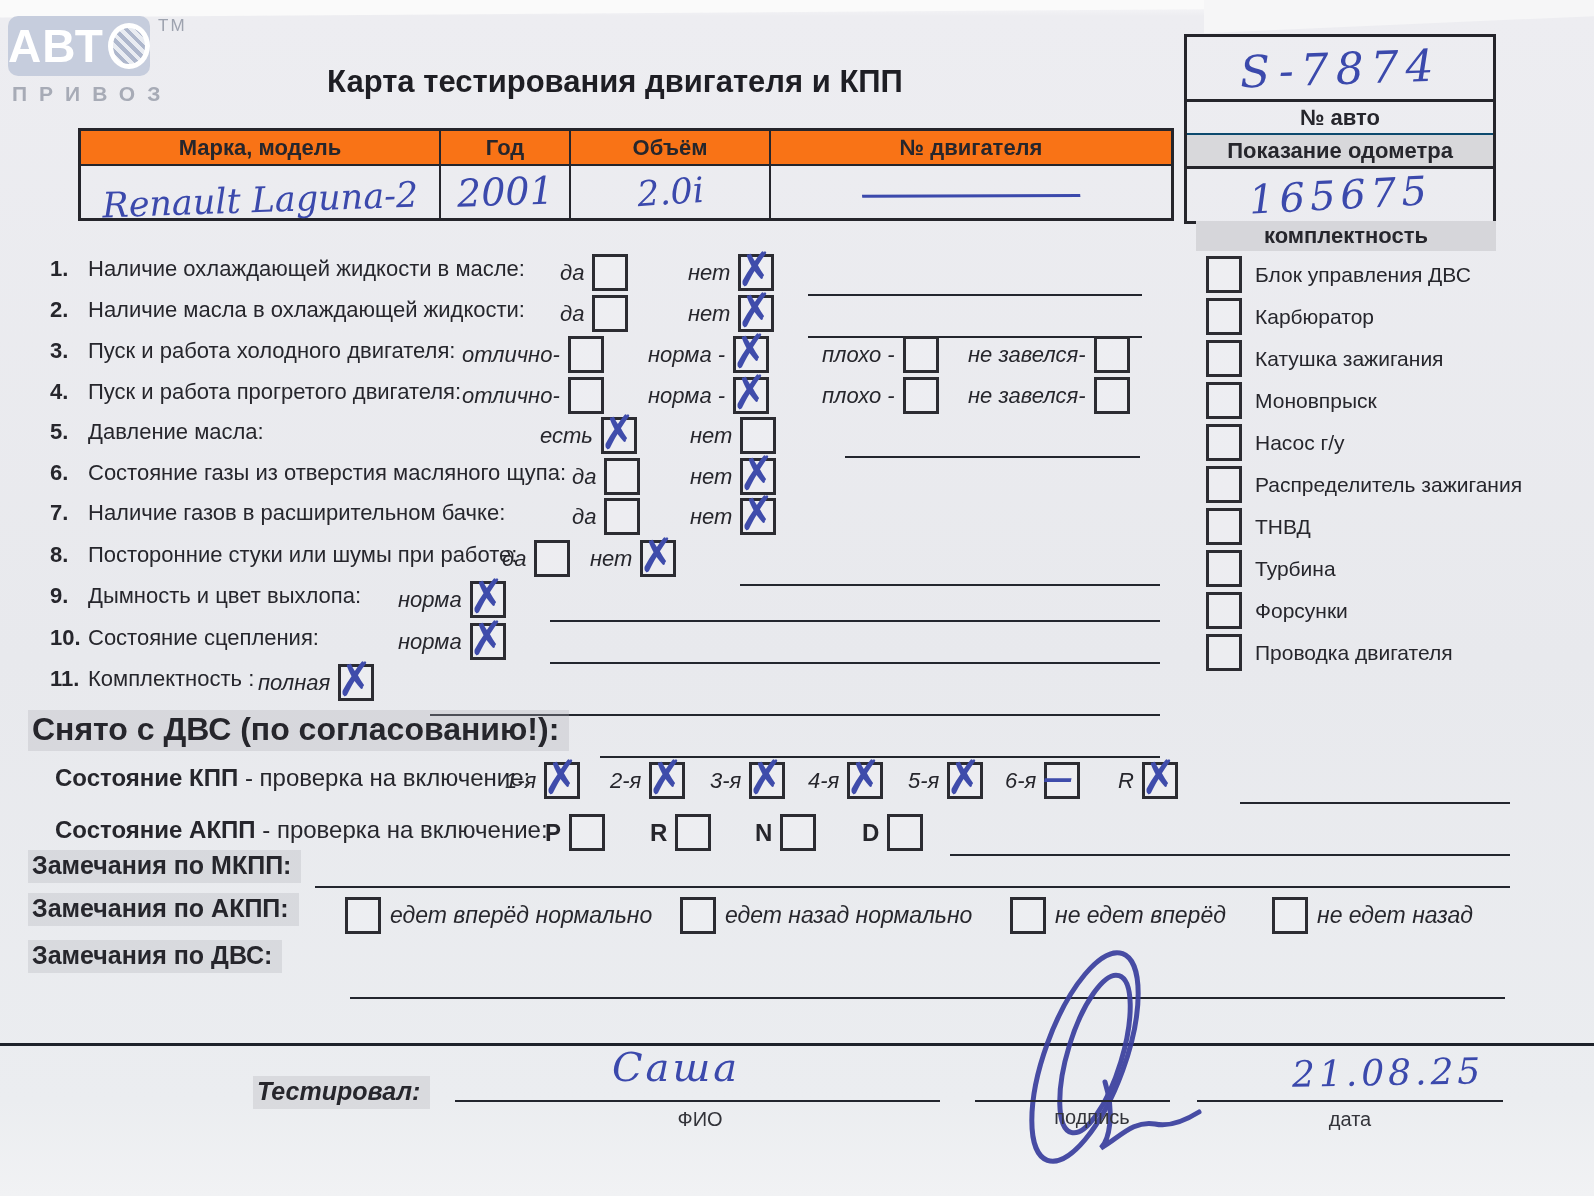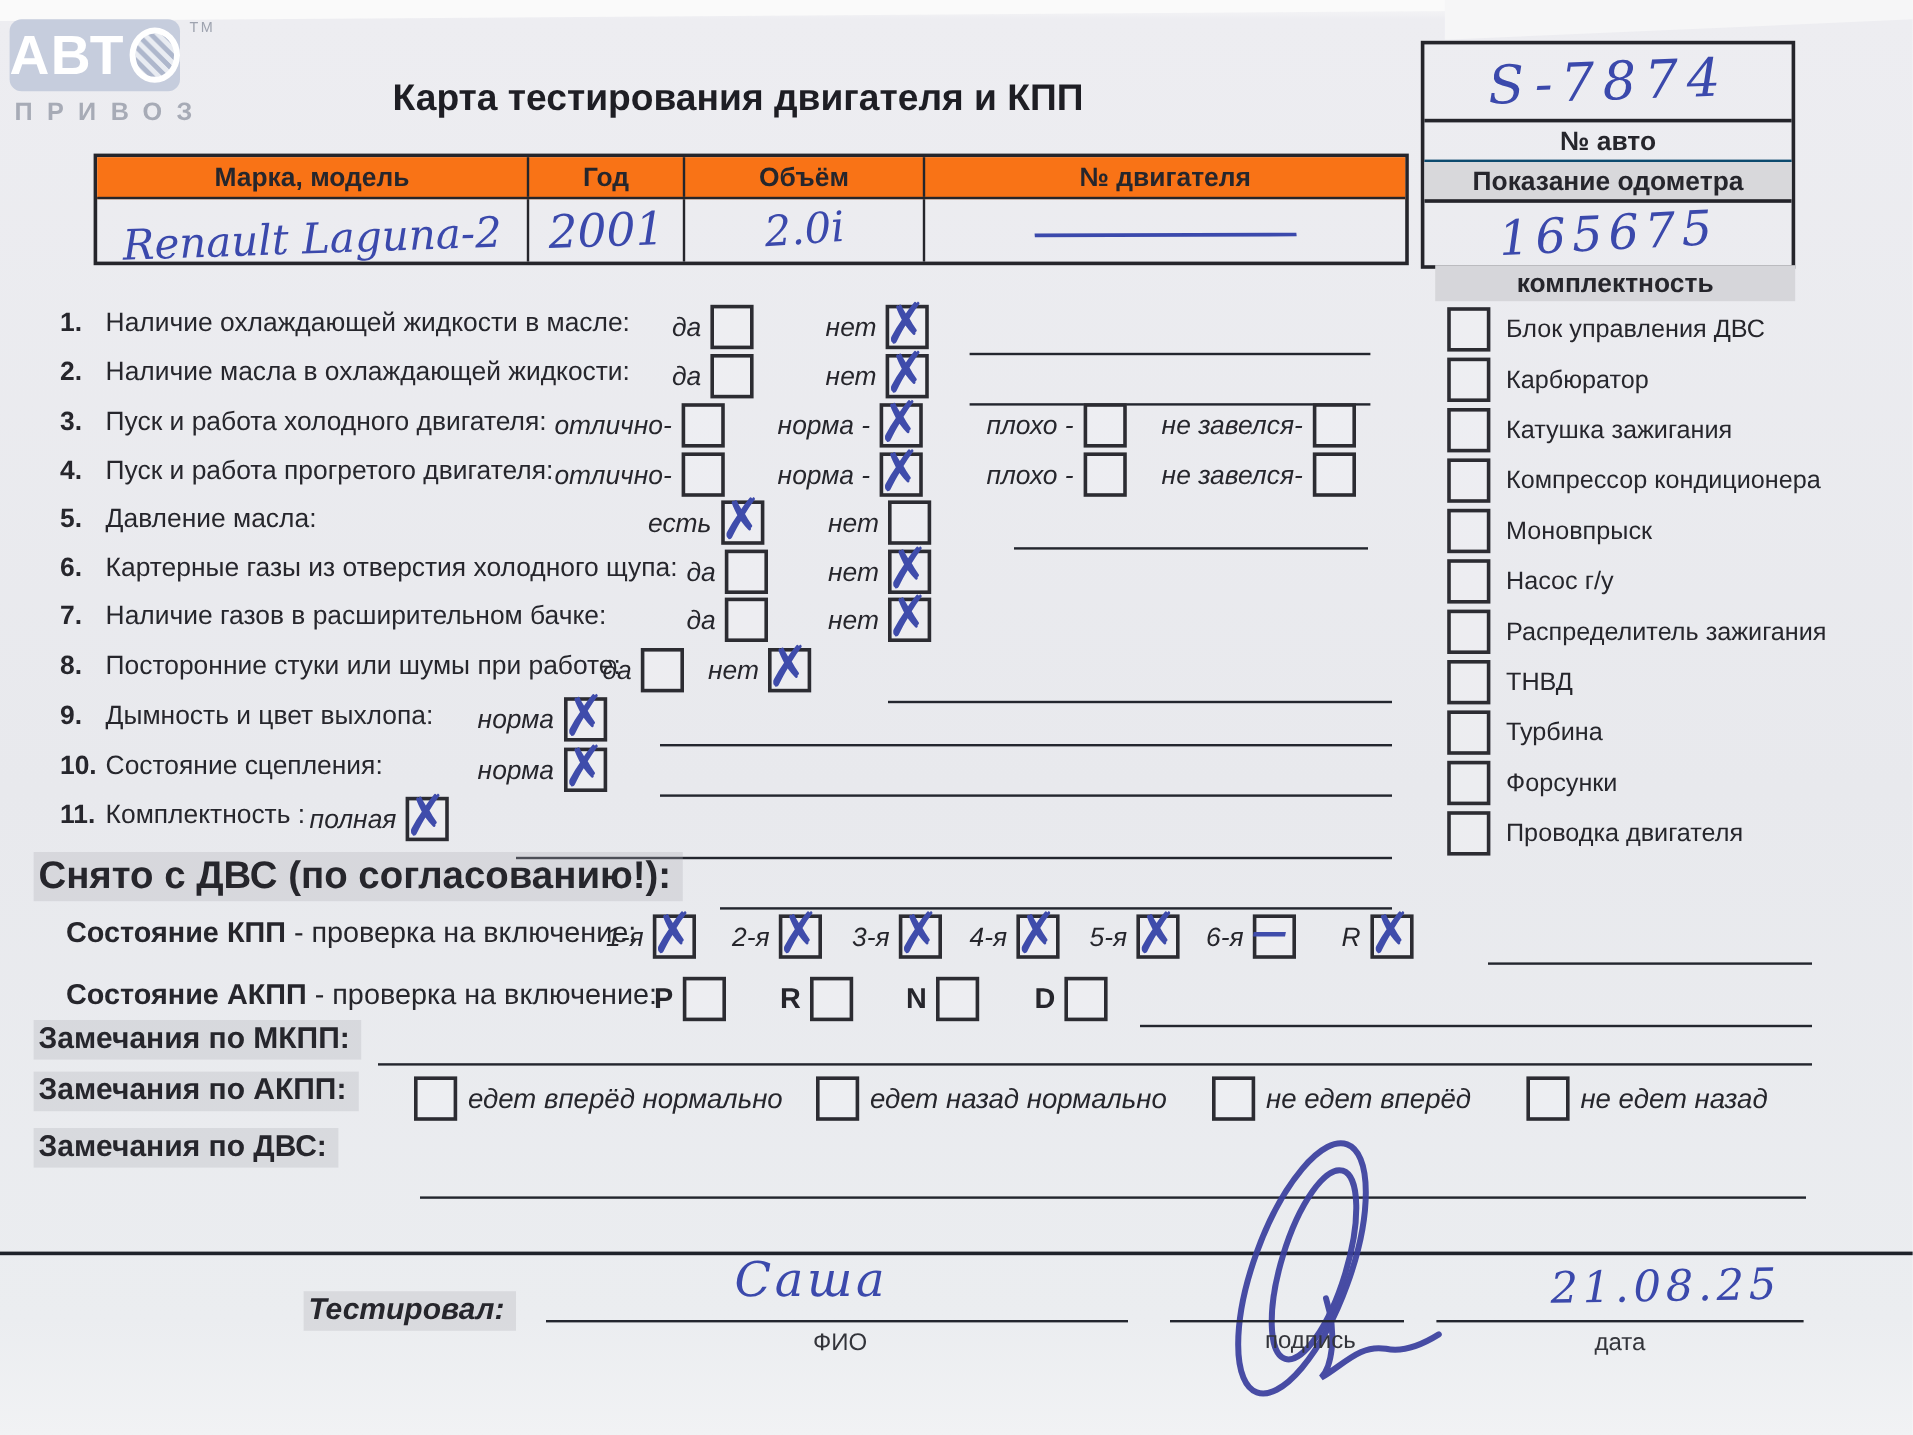--- a/index.html
+++ b/index.html
@@ -9,21 +9,21 @@
     background:linear-gradient(180deg,#fbfbfb 0px,#ededf1 16px,#e8e9ed 55%,#ebedf0 92%,#f1f2f4 100%);
   }
   .torn-top{position:absolute;left:0;top:-14px;width:100%;height:26px;background:#fafafa;transform:skewY(-0.4deg);}
   .torn-corner{position:absolute;right:-30px;top:-16px;width:420px;height:40px;background:#f6f6f7;transform:skewY(-2.5deg);}
 
   
   .logo{position:absolute;left:8px;top:16px;}
   .logo-box{width:142px;height:60px;background:#c6cddd;border-radius:10px;display:flex;align-items:center;justify-content:space-between;gap:4px;color:#ffffff;font-weight:bold;font-size:46px;letter-spacing:1px;}
   .globe{width:36px;height:36px;border-radius:50%;border:5px solid #fff;background:repeating-linear-gradient(45deg,#aeb7cc 0 4px,#e9ecf2 4px 8px);display:inline-block;}
   .logo-sub{margin-top:6px;color:#a7abb6;font-size:21px;font-weight:bold;letter-spacing:12px;padding-left:4px;}
-  .tm{position:absolute;left:150px;top:0;color:#9ea3af;font-size:12px;letter-spacing:2px;}
+  .tm{position:absolute;left:150px;top:0;color:#9ea3af;font-size:17px;letter-spacing:2px;}
 
   .title{position:absolute;left:230px;top:64px;width:770px;text-align:center;font-size:31px;font-weight:bold;color:#1e1e24;}
 
   
   .hw{color:#3b49ac;font-family:"DejaVu Serif",serif;font-style:italic;}
 
   
   .carbox{position:absolute;left:1184px;top:34px;width:306px;border:3px solid #25252b;}
   .cb-code{height:62px;border-bottom:3px solid #25252b;display:flex;align-items:center;justify-content:center;font-size:44px;letter-spacing:7px;transform-origin:center;}
   .cb-code span{transform:rotate(-2deg);}
@@ -138,24 +138,20 @@
   <div class="eq-item">
       <span class="box"></span>
       <span>Карбюратор</span>
     </div>
   <div class="eq-item">
       <span class="box"></span>
       <span>Катушка зажигания</span>
     </div>
   <div class="eq-item">
       <span class="box"></span>
-      <span>Компрессор кондиционера</span>
-    </div>
-  <div class="eq-item">
-      <span class="box"></span>
       <span>Моновпрыск</span>
     </div>
   <div class="eq-item">
       <span class="box"></span>
       <span>Насос г/у</span>
     </div>
   <div class="eq-item">
       <span class="box"></span>
       <span>Распределитель зажигания</span>
     </div>
@@ -284,21 +280,21 @@
       <span>нет</span>
       <span class="box">
         <span class="mark"></span>
       </span>
     </span>
   <span class="aline" style="left:845px;width:295px;top:37px"></span>
 </div>
 
 <div class="crow" style="top:460px">
   <span class="num">6.</span>
-  <span class="lbl">Картерные газы из отверстия холодного щупа:</span>
+  <span class="lbl">Состояние газы из отверстия масляного щупа:</span>
   <span class="opt" style="left:572px">
       <span>да</span>
       <span class="box">
         <span class="mark"></span>
       </span>
     </span>
   <span class="opt" style="left:690px">
       <span>нет</span>
       <span class="box">
         <span class="mark">✗</span>

